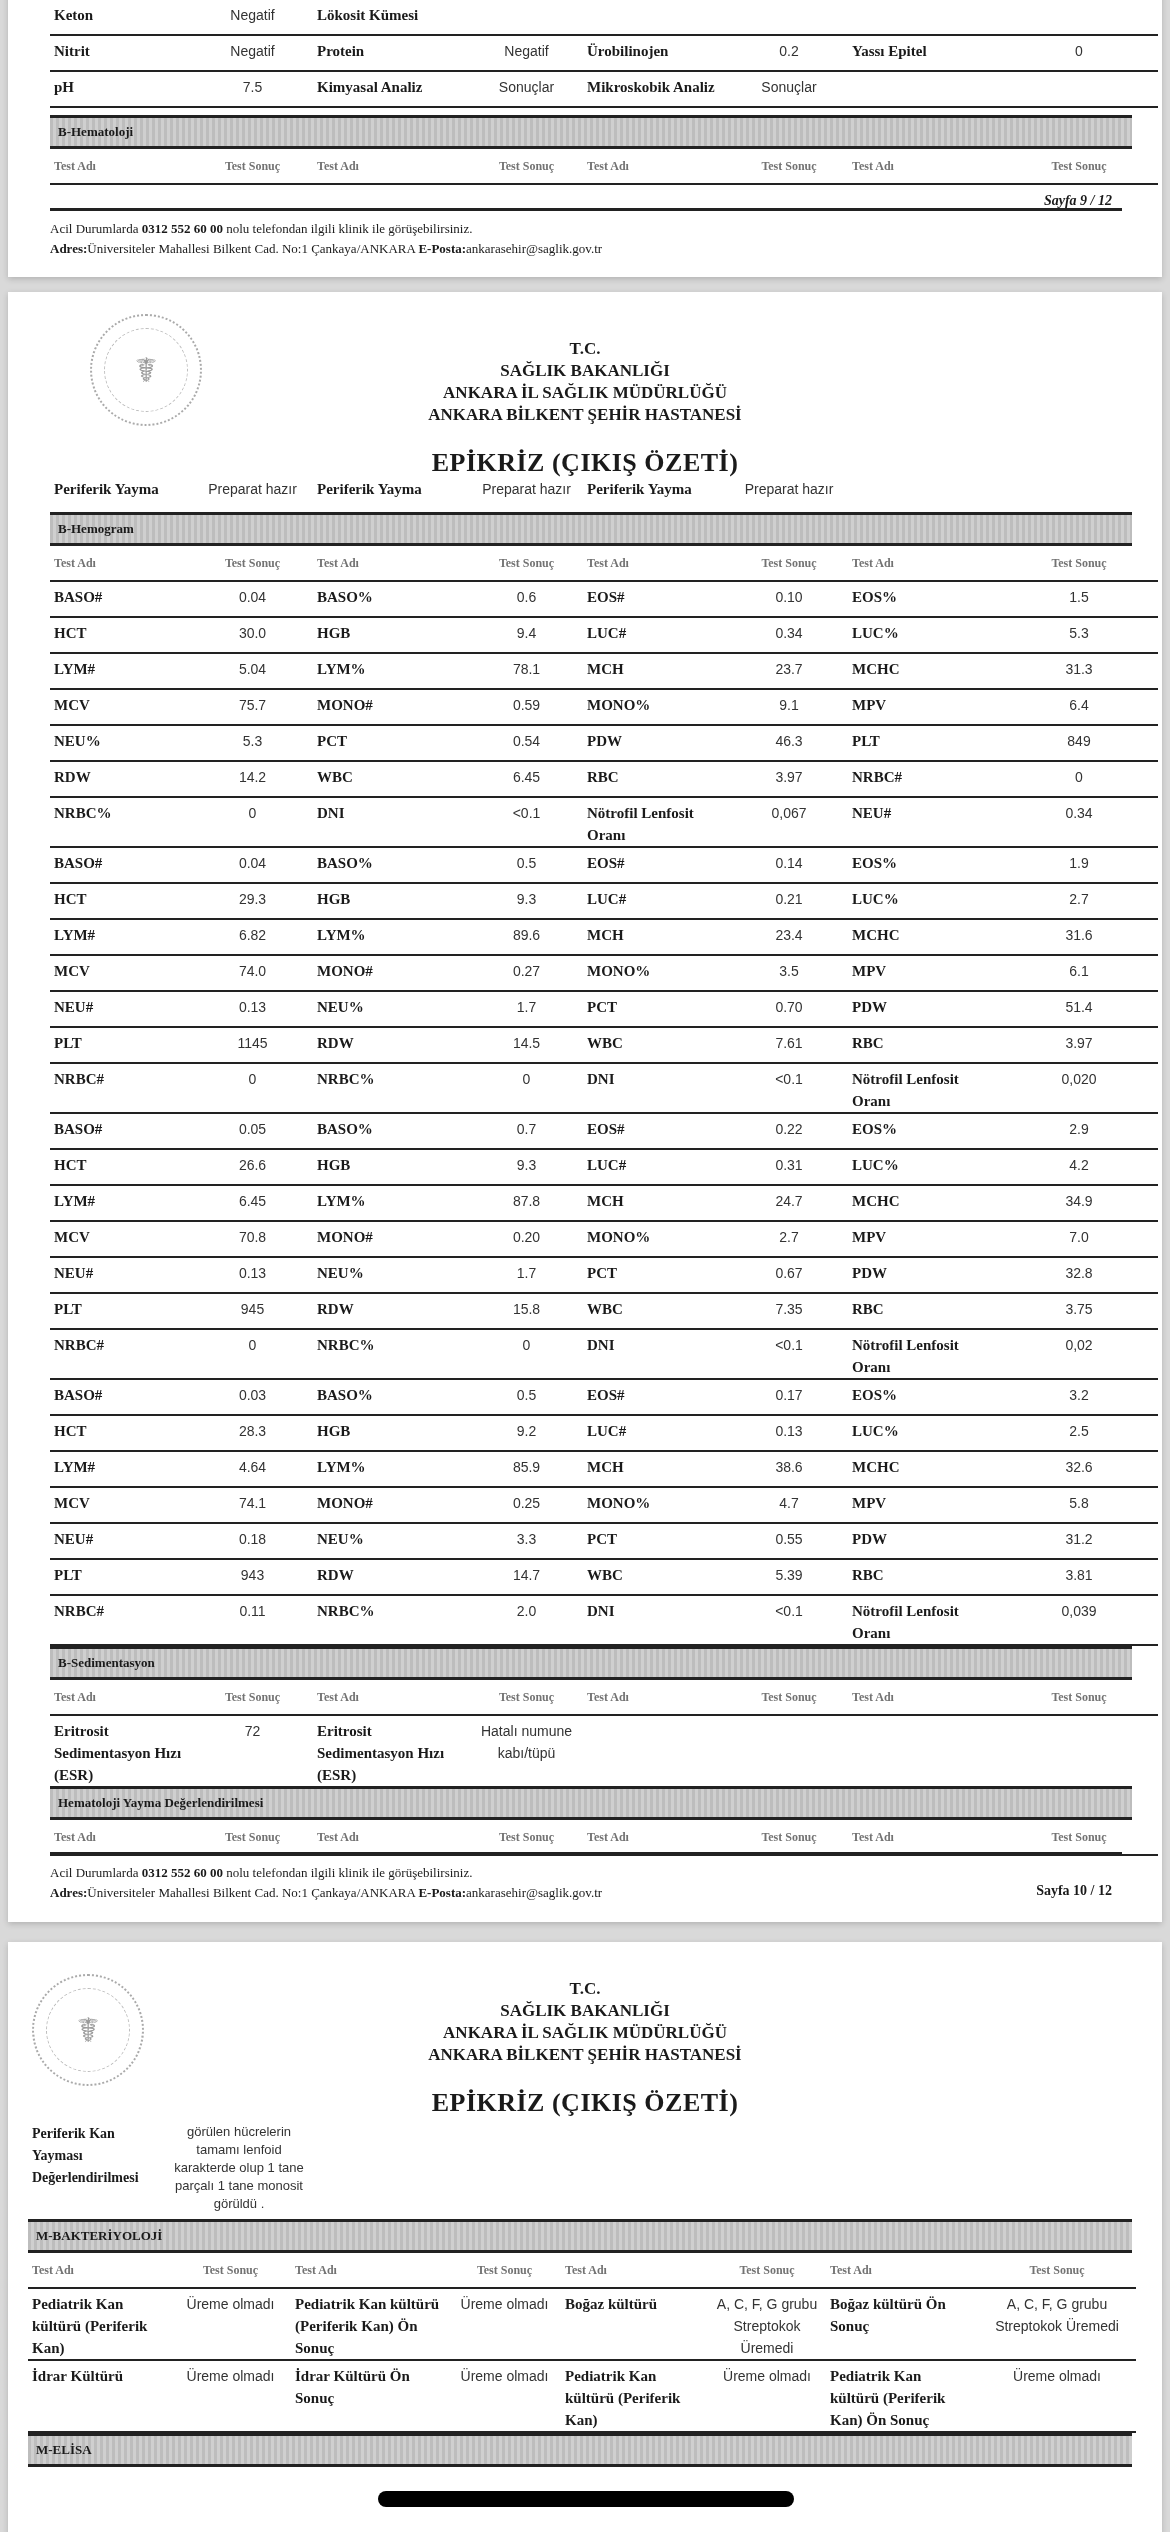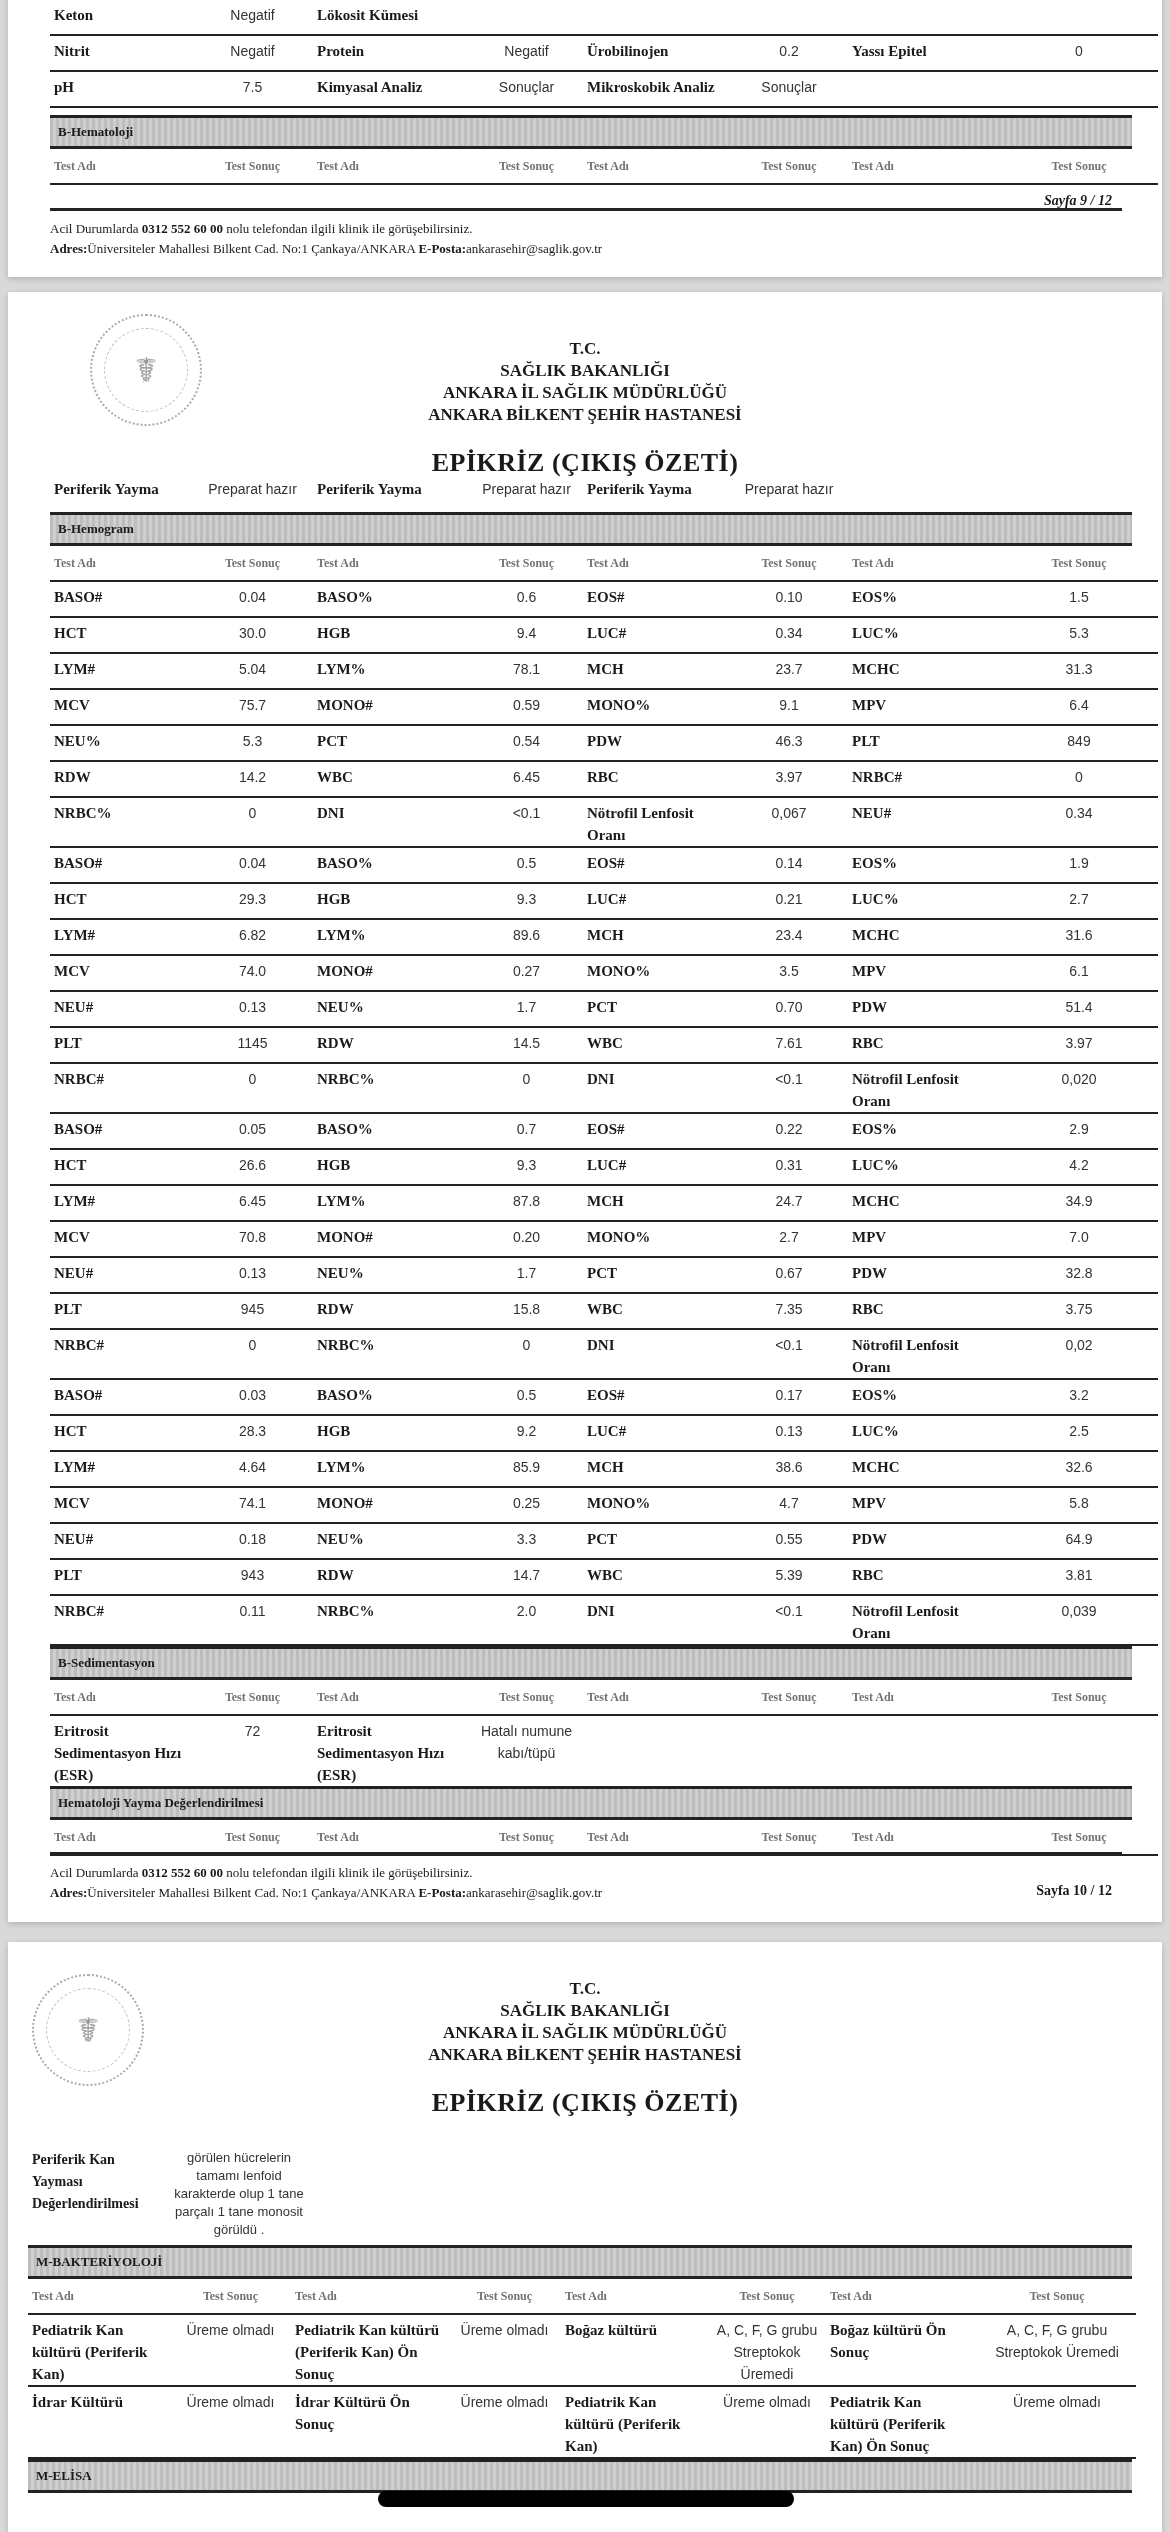--- a/index.html
+++ b/index.html
@@ -360,21 +360,21 @@
         <div class="cell name">MPV</div>
         <div class="cell val">5.8</div>
         <div class="rowline"></div>
         <div class="cell name">NEU#</div>
         <div class="cell val">0.18</div>
         <div class="cell name">NEU%</div>
         <div class="cell val">3.3</div>
         <div class="cell name">PCT</div>
         <div class="cell val">0.55</div>
         <div class="cell name">PDW</div>
-        <div class="cell val">64.9</div>
+        <div class="cell val">31.2</div>
         <div class="rowline"></div>
         <div class="cell name">PLT</div>
         <div class="cell val">943</div>
         <div class="cell name">RDW</div>
         <div class="cell val">14.7</div>
         <div class="cell name">WBC</div>
         <div class="cell val">5.39</div>
         <div class="cell name">RBC</div>
         <div class="cell val">3.81</div>
         <div class="rowline"></div>
@@ -436,21 +436,21 @@
       </div>
   </div>
   <div class="header-block" style="top:36px;">
     <div class="l">T.C.</div>
     <div class="l">SAĞLIK BAKANLIĞI</div>
     <div class="l">ANKARA İL SAĞLIK MÜDÜRLÜĞÜ</div>
     <div class="l">ANKARA BİLKENT ŞEHİR HASTANESİ</div>
     <div class="title">EPİKRİZ (ÇIKIŞ ÖZETİ)</div>
   </div>
 
-  <div class="inner" style="left:20px; top:203px;">
+  <div class="inner" style="left:20px; top:177px;">
     <div style="display:grid; grid-template-columns:125px 150px; gap:10px;">
       <div class="cell name" style="font-size:14px;">Periferik Kan Yayması Değerlendirilmesi</div>
       <div class="cell val" style="font-size:13px; line-height:18px;">görülen hücrelerin tamamı lenfoid karakterde olup 1 tane parçalı 1 tane monosit görüldü .</div>
     </div>
     <div class="section-bar" style="margin-top:6px;">M-BAKTERİYOLOJİ</div>
     <div class="grid8" id="p3-bak">
         <div class="cell hdr">Test Adı</div>
         <div class="cell hdr v">Test Sonuç</div>
         <div class="cell hdr">Test Adı</div>
         <div class="cell hdr v">Test Sonuç</div>

